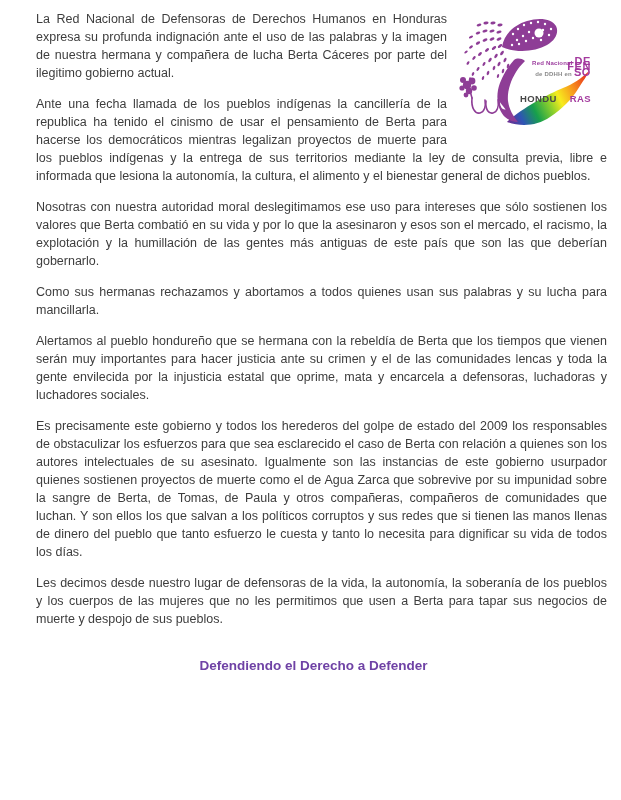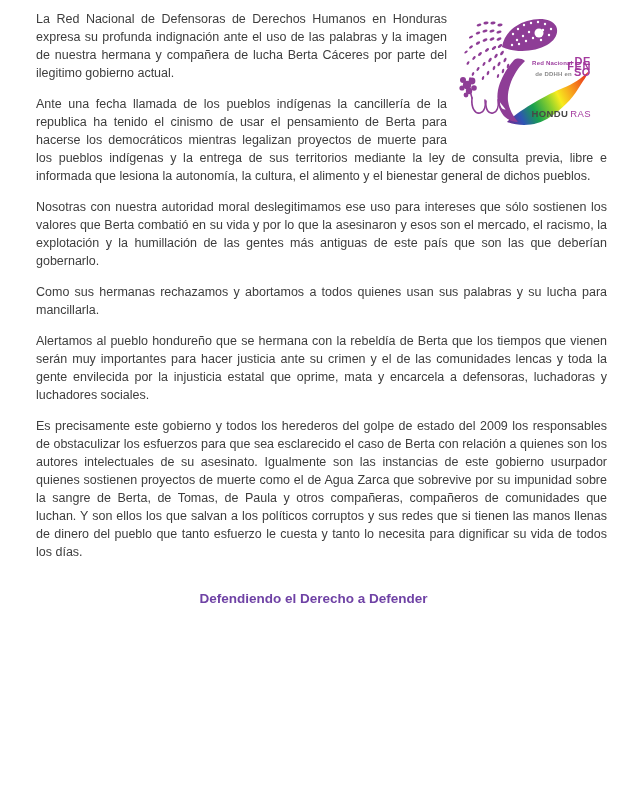--- a/index.html
+++ b/index.html
@@ -23,21 +23,21 @@
   .lt-row {
     position:absolute;
     left:70px; width:66px;
     display:flex; justify-content:flex-end; align-items:baseline; gap:2px;
     white-space:nowrap;
   }
   .lt-small { font-size:6px; font-weight:bold; color:#9c3d9e; letter-spacing:0.2px; }
   .lt-small-gray { font-size:6px; font-weight:bold; color:#8a8a8a; letter-spacing:0.2px; }
   .lt-big { font-size:11px; font-weight:bold; color:#a33a9e; letter-spacing:0.6px; }
   .lt-dark { font-size:9.5px; font-weight:bold; color:#474747; letter-spacing:0.4px; }
-  .lt-accent { font-size:9.5px; font-weight:normal; color:#a33a9e; letter-spacing:0.4px; }
+  .lt-accent { font-size:9.5px; font-weight:bold; color:#a33a9e; letter-spacing:0.4px; }
   h1.title {
     font-size:24px;
     font-weight:normal;
     color:#7b3fa3;
     text-align:center;
     letter-spacing:0.5px;
     margin:8px 0 16px 0;
     padding-left:40px;
   }
   p.body {
@@ -160,29 +160,30 @@
       <span class="lt-small">Red Nacional</span>
       <span class="lt-big">DE</span>
     </div>
     <div class="lt-row" style="top:50px">
       <span class="lt-big">FEN</span>
     </div>
     <div class="lt-row" style="top:56px">
       <span class="lt-small-gray">de DDHH en</span>
       <span class="lt-big">SO</span>
     </div>
-    <div class="lt-row" style="top:98px; gap:2px">
+    <div class="lt-row" style="top:83px; gap:13px">
       <span class="lt-dark">HONDU</span>
       <span class="lt-accent">RAS</span>
     </div>
   </div>
 
 
   <p class="body">La Red Nacional de Defensoras de Derechos Humanos en Honduras expresa su profunda indignación ante el uso de las palabras y la imagen de nuestra hermana y compañera de lucha Berta Cáceres por parte del ilegitimo gobierno actual.</p>
   <p class="body">Ante una fecha llamada de los pueblos indígenas la cancillería de la republica ha tenido el cinismo de usar el pensamiento de Berta para hacerse los democráticos mientras legalizan proyectos de muerte para los pueblos indígenas y la entrega de sus territorios mediante la ley de consulta previa, libre e informada que lesiona la autonomía, la cultura, el alimento y el bienestar general de dichos pueblos.</p>
   <p class="body">Nosotras con nuestra autoridad moral deslegitimamos ese uso para intereses que sólo sostienen los valores que Berta combatió en su vida y por lo que la asesinaron y esos son el mercado, el racismo, la explotación y la humillación de las gentes más antiguas de este país que son las que deberían gobernarlo.</p>
   <p class="body">Como sus hermanas rechazamos y abortamos a todos quienes usan sus palabras y su lucha para mancillarla.</p>
   <p class="body">Alertamos al pueblo hondureño que se hermana con la rebeldía de Berta que los tiempos que vienen serán muy importantes para hacer justicia ante su crimen y el de las comunidades lencas y toda la gente envilecida por la injusticia estatal que oprime, mata y encarcela a defensoras, luchadoras y luchadores sociales.</p>
   <p class="body">Es precisamente este gobierno y todos los herederos del golpe de estado del 2009 los responsables de obstaculizar los esfuerzos para que sea esclarecido el caso de Berta con relación a quienes son los autores intelectuales de su asesinato. Igualmente son las instancias de este gobierno usurpador quienes sostienen proyectos de muerte como el de Agua Zarca que sobrevive por su impunidad sobre la sangre de Berta, de Tomas, de Paula y otros compañeras, compañeros de comunidades que luchan. Y son ellos los que salvan a los políticos corruptos y sus redes que si tienen las manos llenas de dinero del pueblo que tanto esfuerzo le cuesta y tanto lo necesita para dignificar su vida de todos los días.</p>
+  <p class="body">Les decimos desde nuestro lugar de defensoras de la vida, la autonomía, la soberanía de los pueblos y los cuerpos de las mujeres que no les permitimos que usen a Berta para tapar sus negocios de muerte y despojo de sus pueblos.</p>
 
   <div class="footer">Defendiendo el Derecho a Defender</div>
 
 </div>
 
 </body></html>

